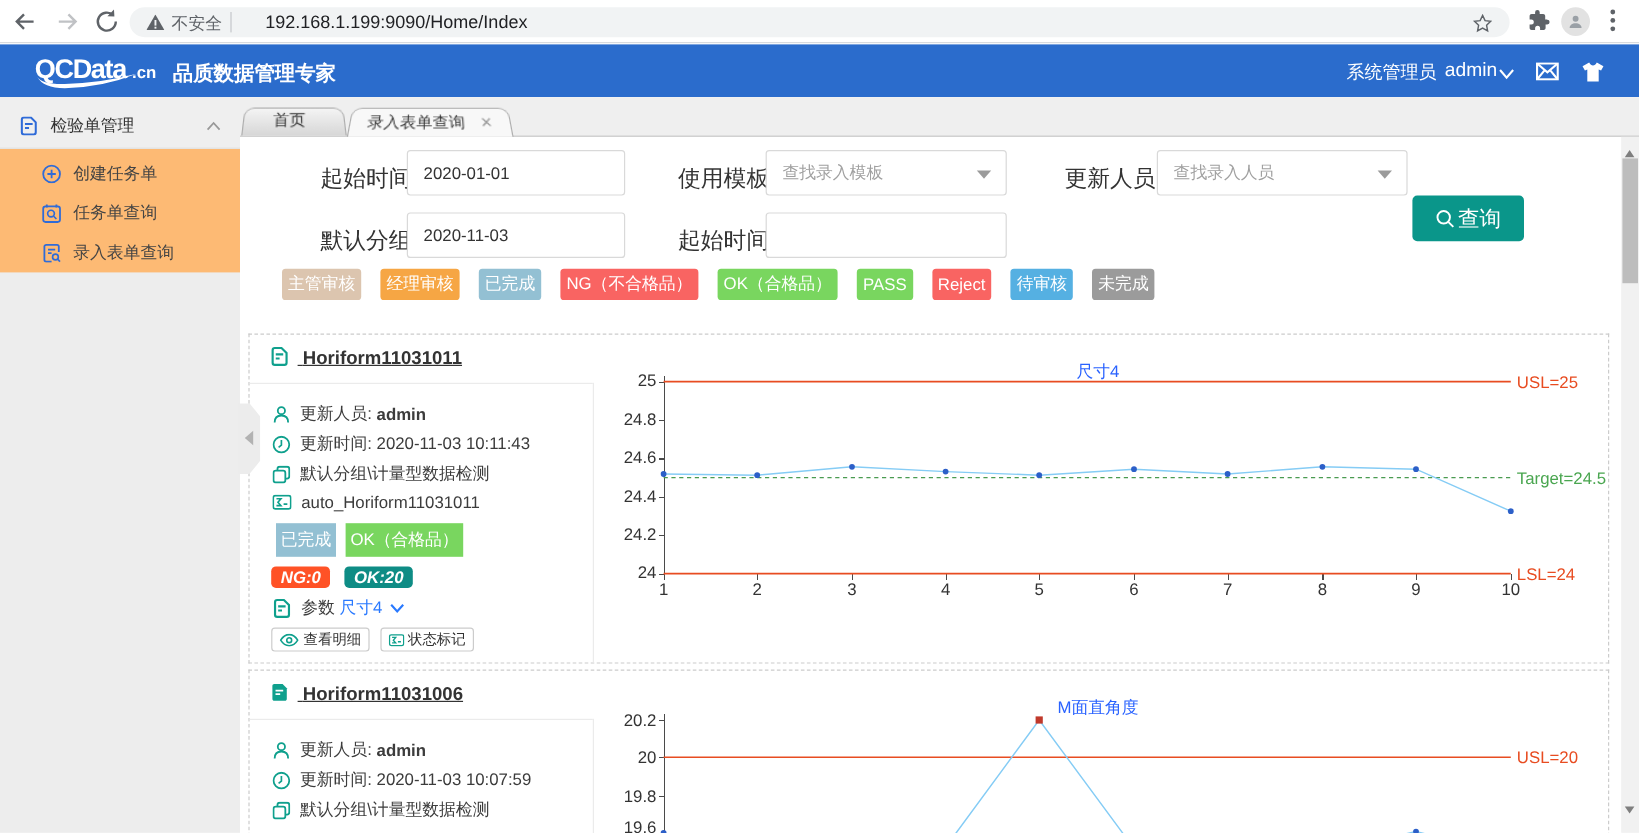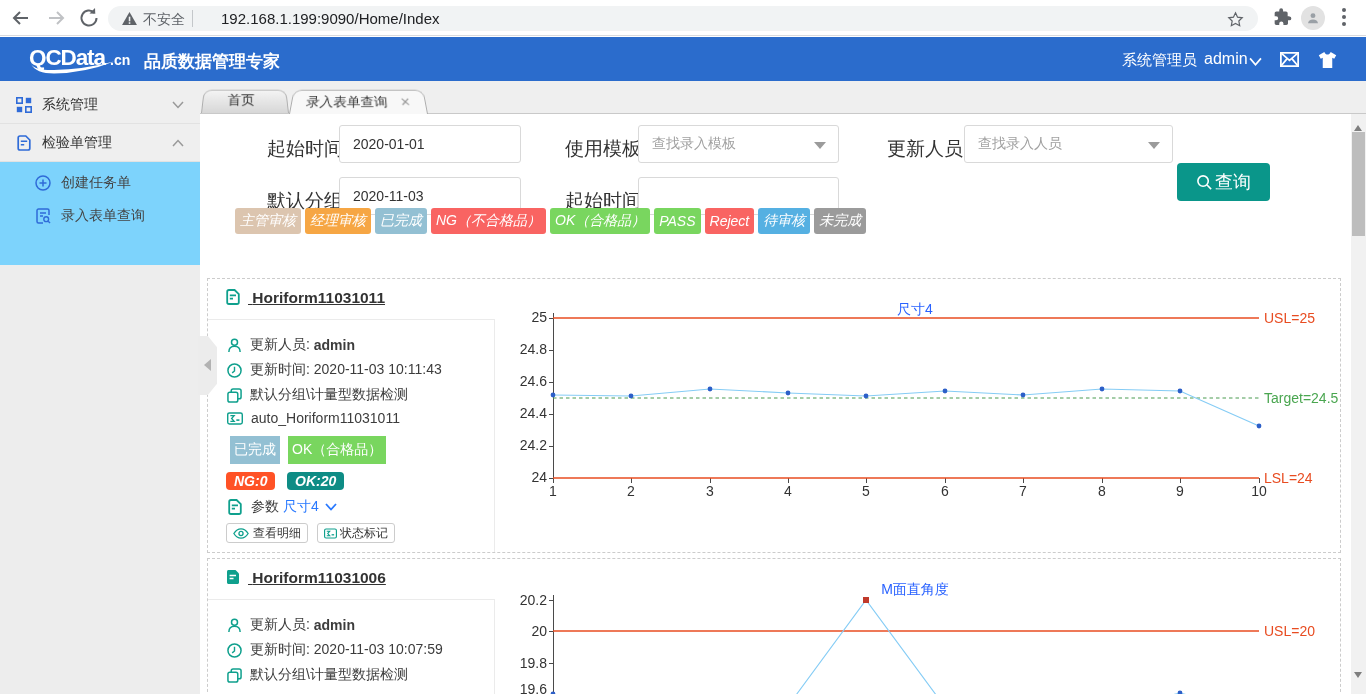--- a/index.html
+++ b/index.html
@@ -15,21 +15,21 @@
 
 #apphdr { position:absolute; left:0; top:37px; width:1366px; height:44px; background:#2b6ccc; color:#fff; }
 #apphdr .slogan { position:absolute; left:144px; top:13px; font-size:17px; font-weight:bold; }
 #apphdr .who { font-size:15px; }
 
 #sidebar { position:absolute; left:0; top:81px; width:200px; height:613px; background:#ededed; }
 #menu { background:#efefef; padding-top:5px; }
 .m-item { position:relative; height:38px; background:#efefef; border-bottom:1px solid #e2e2e2; display:flex; align-items:center; padding-left:16px; font-size:14px; color:#333; }
 .m-item .mic { margin-right:10px; }
 .m-item .chev { position:absolute; right:16px; color:#999; }
-#submenu { background:#7dd3fc; padding:4px 0 0 0; height:103px; }
+#submenu { background:#fdba74; padding:4px 0 0 0; height:103px; }
 .s-item { height:33px; display:flex; align-items:center; padding-left:35px; font-size:14px; color:#444; }
 .s-item .sic { margin-right:10px; }
 #handle { position:absolute; z-index:30; left:198px; top:336px; width:19px; height:59px; background:#ececec; clip-path:polygon(0 0, 52% 0, 100% 19%, 100% 81%, 52% 100%, 0 100%); }
 #handle:after { content:""; position:absolute; left:6px; top:23px; border:6.5px solid transparent; border-right:7px solid #b2b2b2; border-left:0; }
 
 #content { position:absolute; left:200px; top:81px; width:1166px; height:613px; background:#fff; }
 #tabbar { position:absolute; left:0; top:0; width:1166px; height:33px; background:#efefef; border-bottom:1px solid #c9c9c9; }
 .tab { position:absolute; top:7px; height:25px; font-size:14px; color:#333; display:flex; align-items:center; justify-content:center; border:1px solid #aeaeae; border-bottom:none; border-radius:9px 9px 0 0; transform:perspective(32px) rotateX(5deg); transform-origin:center bottom; }
 .tab1 { left:1px; width:88px; background:linear-gradient(#f4f4f4,#d7d7d7); }
 .tab2 { left:89px; width:139px; height:26px; background:#f8f8f8; z-index:2; }
@@ -40,21 +40,21 @@
 #sbar .up { position:absolute; left:3px; top:7px; width:0; height:0; border:4.5px solid transparent; border-bottom:6px solid #7f7f7f; }
 #sbar .dn { position:absolute; left:3px; bottom:12px; width:0; height:0; border:4.5px solid transparent; border-top:6px solid #7f7f7f; }
 
 #form { position:absolute; left:0; top:36px; width:1148px; }
 .lbl { position:absolute; font-size:19px; color:#333; }
 .inp { position:absolute; height:38px; background:#fff; border:1px solid #d9d9d9; border-radius:3px; font-size:14px; color:#333; display:flex; align-items:center; padding-left:13px; }
 .sel { color:#a0a0a0; }
 .sel .arr { position:absolute; right:12px; top:16px; width:0; height:0; border:6px solid transparent; border-top:7px solid #9b9b9b; }
 #qbtn { position:absolute; left:977px; top:8px; width:93px; height:38px; background:#0a968a; border-radius:4px; color:#fff; font-size:18px; display:flex; align-items:center; justify-content:center;margin-top:38px; }
 
-#badges { position:absolute; left:35px; top:127px; display:flex; gap:4px;font-style:italic; }
+#badges { position:absolute; left:35px; top:143px; display:flex; gap:16px; }
 .bdg { height:26px; display:flex; align-items:center; padding:0 5px; font-size:14px; color:#fff; border-radius:3px; }
 
 .card { position:absolute; left:7px; width:1134px; border:1px dashed #ccc; background:#fff; }
 #card1 { top:197px; height:275px; }
 #card2 { top:477px; height:275px; }
 .ctitle { position:absolute; left:17px; top:10px; font-size:15.5px; font-weight:bold; color:#333; text-decoration:underline; }
 .chr { position:absolute; left:0px; top:40px; width:286px; height:1px; background:#ebebeb; }
 .vdiv { position:absolute; left:286px; top:40px; bottom:0; width:1px; background:#ebebeb; }
 .crow { position:absolute; left:19px; font-size:14px; color:#3c3c3c; display:flex; align-items:center; }
 .crow .cic { margin-right:8px; }
@@ -119,48 +119,45 @@
     </svg>
   <svg style="position:absolute;left:1318px;top:14px" width="19" height="18" viewBox="0 0 24 22">
       <path d="M8 1 L1 5 L3.5 9.5 L6 8.3 V21 H18 V8.3 L20.5 9.5 L23 5 L16 1 C15 3.2 13.5 4.2 12 4.2 C10.5 4.2 9 3.2 8 1 Z" fill="#fff"></path>
     </svg>
 </div>
 
 <div id="sidebar">
  <div id="menu">
   <div class="m-item">
     <svg class="mic" width="16" height="16" viewBox="0 0 16 16">
-          <rect x="0.8" y="0.8" width="5.4" height="5.4" fill="none" stroke="#2f6bd8" stroke-width="1.6"></rect>
-          <rect x="9.8" y="0.8" width="5.4" height="5.4" fill="#2f6bd8"></rect>
-          <rect x="0.8" y="9.8" width="5.4" height="5.4" fill="#2f6bd8"></rect>
-          <rect x="9.8" y="9.8" width="5.4" height="5.4" fill="none" stroke="#2f6bd8" stroke-width="1.6"></rect>
-        </svg>
-    系统管理
-    <svg class="chev" width="12" height="8" viewBox="0 0 12 8">
-          <path d="M1 1 L6 6.5 L11 1" stroke="#999" stroke-width="1.5" fill="none"></path>
-        </svg>
-  </div>
-  <div class="m-item">
-    <svg class="mic" width="16" height="16" viewBox="0 0 16 16">
           <path d="M2.2 2.8 C2.2 1.8 3 1 4 1 H9.8 L13.8 5 V13.2 C13.8 14.2 13 15 12 15 H4 C3 15 2.2 14.2 2.2 13.2 Z" fill="none" stroke="#2f6bd8" stroke-width="1.7"></path>
           <path d="M4.8 6.3 H11.2 M4.8 9.7 H8.2" stroke="#2f6bd8" stroke-width="1.6"></path>
         </svg>
     检验单管理
     <svg class="chev" width="12" height="8" viewBox="0 0 12 8">
           <path d="M1 7 L6 1.5 L11 7" stroke="#999" stroke-width="1.5" fill="none"></path>
         </svg>
   </div>
  </div>
   <div id="submenu">
     <div class="s-item">
       <svg class="sic" width="16" height="16" viewBox="0 0 16 16">
           <circle cx="8" cy="8" r="7" fill="none" stroke="#2f6bd8" stroke-width="1.5"></circle>
           <path d="M8 4.5 V11.5 M4.5 8 H11.5" stroke="#2f6bd8" stroke-width="1.5"></path>
         </svg>
       创建任务单
+    </div>
+    <div class="s-item">
+      <svg class="sic" width="16" height="16" viewBox="0 0 16 16">
+          <rect x="1" y="2" width="14" height="13" rx="2" fill="none" stroke="#2f6bd8" stroke-width="1.5"></rect>
+          <circle cx="7.5" cy="8" r="2.8" fill="none" stroke="#2f6bd8" stroke-width="1.4"></circle>
+          <path d="M9.7 10.2 L12 12.5" stroke="#2f6bd8" stroke-width="1.4"></path>
+          <path d="M4 0.5 V3 M12 0.5 V3" stroke="#2f6bd8" stroke-width="1.5"></path>
+        </svg>
+      任务单查询
     </div>
     <div class="s-item">
       <svg class="sic" width="16" height="16" viewBox="0 0 16 16">
           <path d="M14 7 V2.5 C14 1.7 13.3 1 12.5 1 H3.5 C2.7 1 2 1.7 2 2.5 V13.5 C2 14.3 2.7 15 3.5 15 H8" fill="none" stroke="#2f6bd8" stroke-width="1.5"></path>
           <path d="M5 5 H11 M5 8 H8" stroke="#2f6bd8" stroke-width="1.4"></path>
           <circle cx="11.2" cy="11.2" r="2.4" fill="none" stroke="#2f6bd8" stroke-width="1.4"></circle>
           <path d="M13.2 13.2 L15 15" stroke="#2f6bd8" stroke-width="1.4"></path>
         </svg>
       录入表单查询
     </div>

